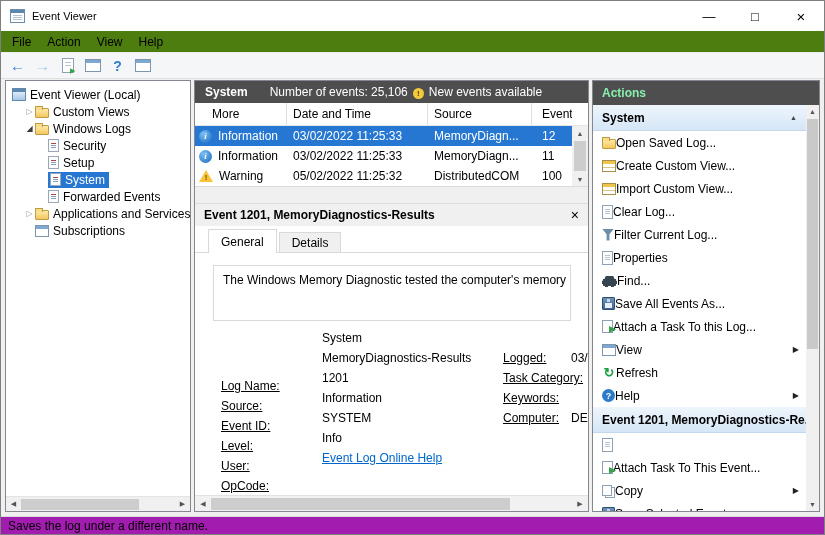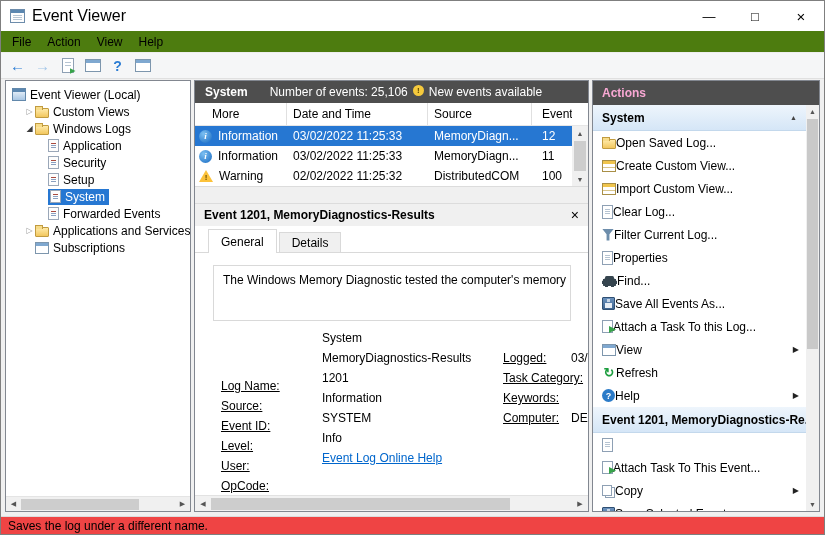--- a/index.html
+++ b/index.html
@@ -5,21 +5,21 @@
   * { box-sizing: border-box; }
   body { margin: 0; font-family: "Liberation Sans", sans-serif; font-size: 12px; color: #000; background: #fff; }
 
   .window { width: 825px; height: 535px; border: 1px solid #7f7f7f; background: #f0f0f0; display: flex; flex-direction: column; }
 
   
   .titlebar { height: 30px; background: #fff; display: flex; align-items: center; flex: none; }
   .app-icon { width: 15px; height: 14px; margin: 0 7px 0 9px; position: relative; background: #fdfdfd; border: 1px solid #6d8cab; flex: none; }
   .app-icon::before { content: ""; position: absolute; top: 0; left: 0; right: 0; height: 3px; background: #5b87b0; }
   .app-icon::after { content: ""; position: absolute; left: 2px; right: 2px; top: 5px; height: 1px; background: #b6c4d2; box-shadow: 0 2px 0 #b6c4d2, 0 4px 0 #b6c4d2; }
-  .win-title { font-size: 16px; }
+  .win-title { font-size: 11px; }
   .win-controls { margin-left: auto; display: flex; height: 100%; }
   .win-btn { width: 46px; height: 100%; display: flex; align-items: center; justify-content: center; font-size: 13px; color: #000; }
   .win-btn.close { font-size: 15px; }
 
   
   .menubar { height: 21px; background: #4d7c0f; display: flex; align-items: center; padding-left: 3px; flex: none; }
   .menu-item { padding: 2px 8px; }
 
   
   .toolbar { height: 27px; background: #f5f6f7; border-top: 1px solid #eee; border-bottom: 1px solid #e0e0e0; display: flex; align-items: center; padding-left: 5px; gap: 2px; flex: none; }
@@ -59,21 +59,21 @@
   .tsel .ticon { margin-left: 1px; }
   .hscroll { height: 15px; background: #f0f0f0; border-top: 1px solid #e4e4e4; display: flex; align-items: center; flex: none; font-size: 7px; color: #555; }
   .hs-btn { width: 15px; height: 15px; display: flex; align-items: center; justify-content: center; flex: none; }
   .hs-thumb { height: 11px; background: #cdcdcd; width: 118px; }
   .hs-track { flex: 1; }
 
   
   .mid { flex: 1; min-width: 0; display: flex; flex-direction: column; }
   .list-header { height: 22px; background: #4e4e4e; color: #fff; display: flex; align-items: center; padding: 0 10px; flex: none; white-space: nowrap; overflow: hidden; }
   .lh-title { font-weight: bold; margin-right: 22px; }
-  .lh-sub { display: flex; align-items: flex-start; gap: 5px; }
+  .lh-sub { display: flex; align-items: flex-end; gap: 5px; }
   .new-events-icon { width: 11px; height: 11px; border-radius: 50%; background: #f5c93c; color: #5a4500; font-size: 8px; font-weight: bold; display: inline-flex; align-items: center; justify-content: center; flex: none; }
 
   .listarea { position: relative; flex: none; }
   .grid-header { display: flex; height: 23px; border-bottom: 1px solid #e6e6e6; padding-right: 16px; }
   .gh-cell { display: flex; align-items: center; border-right: 1px solid #e0e0e0; padding-left: 6px; overflow: hidden; white-space: nowrap; }
   .gh-level { width: 92px; padding-left: 17px; }
   .gh-date { width: 141px; }
   .gh-source { width: 104px; }
   .gh-event { flex: 1; border-right: none; padding-left: 10px; }
   .grow { display: flex; height: 20px; align-items: center; padding-right: 16px; white-space: nowrap; }
@@ -108,21 +108,21 @@
   .flabel2 { text-decoration: underline; display: inline-block; min-width: 62px; flex: none; margin-left: 26px; }
   .fvalue2 { margin-left: 6px; }
   .flink { color: #0066cc; text-decoration: underline; cursor: pointer; }
   .detail-hscroll { height: 16px; background: #f1f1f1; border-top: 1px solid #e2e2e2; display: flex; align-items: center; flex: none; font-size: 7px; color: #555; }
   .dh-btn { width: 16px; height: 16px; display: flex; align-items: center; justify-content: center; flex: none; }
   .dh-thumb { height: 12px; background: #cdcdcd; width: 76%; }
   .dh-track { flex: 1; }
 
   
   .actions { width: 228px; flex: none; display: flex; flex-direction: column; }
-  .actions-header { height: 22px; background: #4e4e4e; color: #f9a8d4; display: flex; align-items: center; padding: 12px 9px; font-weight: bold; flex: none; }
+  .actions-header { height: 22px; background: #4e4e4e; color: #86efac; display: flex; align-items: center; padding: 12px 9px; font-weight: bold; flex: none; }
   .actions-body { flex: 1; min-height: 0; position: relative; overflow: hidden; padding-right: 13px; }
   .section-header { height: 26px; background: linear-gradient(#eef5fc, #d5e6f7); border-bottom: 1px solid #c3d8ec; display: flex; align-items: center; padding: 0 9px; font-weight: bold; white-space: nowrap; overflow: hidden; }
   .sh-chevron { margin-left: auto; font-size: 7px; color: #444; padding-left: 6px; }
   .action-item { height: 23px; display: flex; align-items: center; padding: 0 4px 0 9px; gap: 0; white-space: nowrap; }
   .ai-label { flex: 1; overflow: hidden; }
   .submenu-arrow { font-size: 8px; color: #222; margin-right: 3px; flex: none; }
 
   .ib { width: 14px; height: 13px; flex: none; position: relative; display: inline-flex; align-items: center; justify-content: center; }
   .ai-folder { height: 10px; margin-top: 2px; background: linear-gradient(#ffeaa8, #f2c75e); border: 1px solid #c19b3f; border-radius: 1px; }
   .ai-folder::before { content: ""; position: absolute; top: -3px; left: -1px; width: 6px; height: 3px; background: #f7dc8a; border: 1px solid #c19b3f; border-bottom: none; }
@@ -143,21 +143,21 @@
   .ai-window::before { content: ""; position: absolute; top: 0; left: 0; right: 0; height: 3px; background: #7fa8d0; }
   .ai-refresh { color: #1d9e3f; font-weight: bold; font-size: 13px; line-height: 1; }
   .ai-help { width: 13px; height: 13px; border-radius: 50%; background: #2b7bc8; color: #fff; font-size: 9px; font-weight: bold; }
   .ai-copy { width: 10px; height: 11px; background: #fff; border: 1px solid #8ea0b4; box-shadow: 3px 2px 0 -1px #fff, 3px 2px 0 0 #8ea0b4; margin-right: 3px; }
   .actions-scroll { position: absolute; top: 0; right: 0; bottom: 0; width: 13px; background: #f0f0f0; display: flex; flex-direction: column; align-items: center; font-size: 7px; color: #555; }
   .as-btn { height: 13px; width: 13px; display: flex; align-items: center; justify-content: center; flex: none; }
   .as-thumb { width: 11px; height: 230px; background: #c9c9c9; margin: 1px 0; flex: none; }
   .as-track { flex: 1; }
 
   
-  .statusbar { height: 18px; background: #ef4444; border-top: 1px solid #dcdcdc; display: flex; align-items: center; padding-left: 7px; flex: none; }
+  .statusbar { height: 18px; background: #a21caf; border-top: 1px solid #dcdcdc; display: flex; align-items: center; padding-left: 7px; flex: none; }
 </style>
 </head>
 <body>
 
 <div class="window">
 
   <div class="titlebar">
     <span class="app-icon"></span>
     <span class="win-title">Event Viewer</span>
     <div class="win-controls">
@@ -208,24 +208,20 @@
           <span class="ticon ticon-folder"></span>
           <span>Custom Views</span>
         </div>
         <div class="trow indent1">
           <span class="arrow expanded">◢</span>
           <span class="ticon ticon-folder"></span>
           <span>Windows Logs</span>
         </div>
         <div class="trow indent2">
           <span class="ticon ticon-log"></span>
-          <span>Application</span>
-        </div>
-        <div class="trow indent2">
-          <span class="ticon ticon-log"></span>
           <span>Security</span>
         </div>
         <div class="trow indent2">
           <span class="ticon ticon-log"></span>
           <span>Setup</span>
         </div>
         <div class="trow indent2">
           <span class="tsel">
             <span class="ticon ticon-log"></span>
             <span>System</span>
@@ -288,21 +284,21 @@
           </span>
           <span class="gc gc-date">03/02/2022 11:25:33</span>
           <span class="gc gc-source">MemoryDiagn...</span>
           <span class="gc gc-event">11</span>
         </div>
         <div class="grow">
           <span class="gc gc-level">
             <span class="lvl-warn">!</span>
             <span>Warning</span>
           </span>
-          <span class="gc gc-date">02/02/2022 11:25:32</span>
+          <span class="gc gc-date">05/02/2022 11:25:32</span>
           <span class="gc gc-source">DistributedCOM</span>
           <span class="gc gc-event">100</span>
         </div>
 
         <div class="vscroll">
           <span class="vs-btn">▲</span>
           <span class="vs-thumb"></span>
           <span class="vs-btn">▼</span>
         </div>
       </div>

